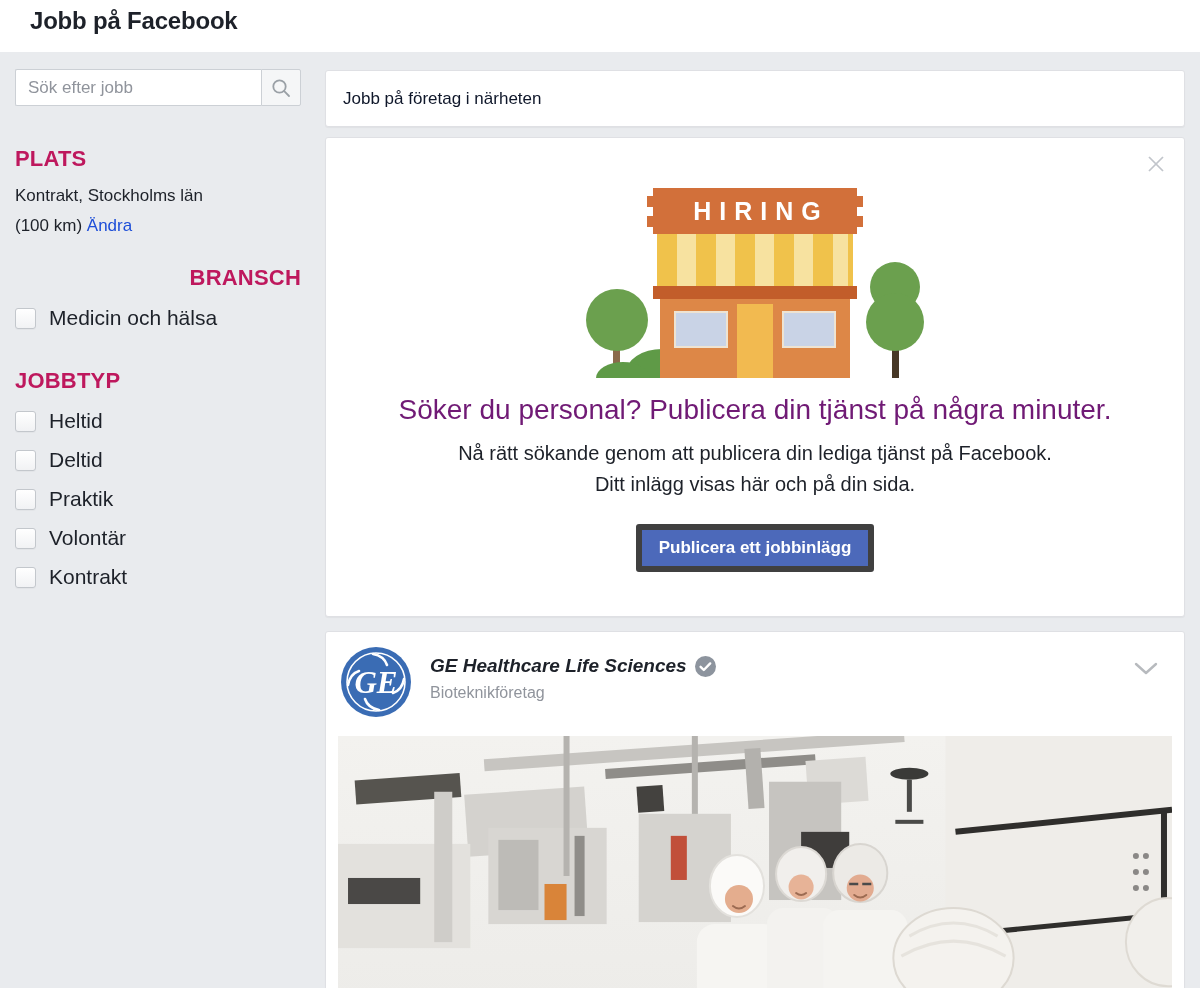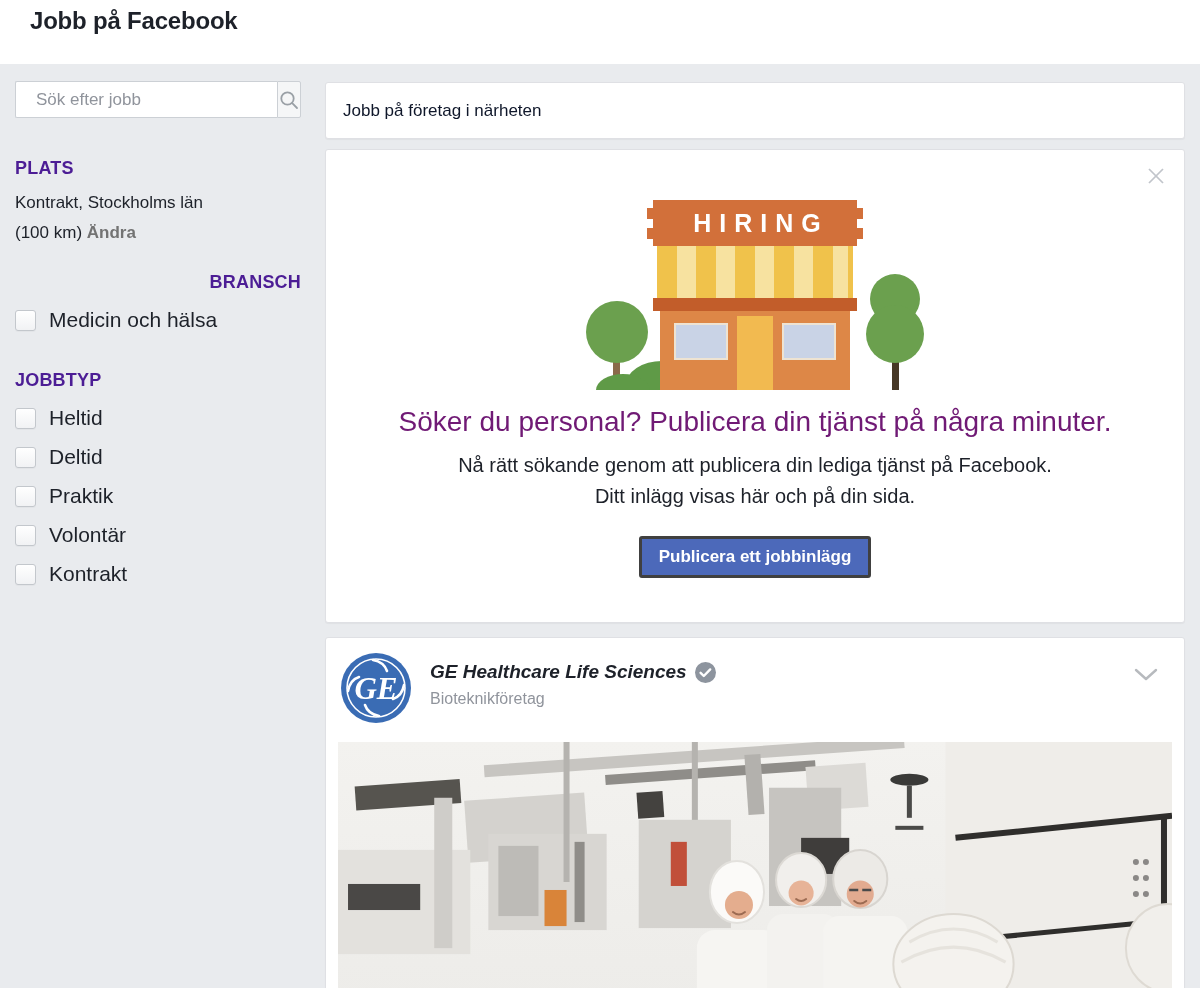--- a/index.html
+++ b/index.html
@@ -5,21 +5,21 @@
   * { margin:0; padding:0; box-sizing:border-box; }
   html,body { width:1200px; height:988px; overflow:hidden; }
   body {
     font-family:"Liberation Sans", sans-serif;
     background:#e9ebee;
     color:#1d2129;
   }
   
   .topbar {
     background:#ffffff;
-    height:64px;
+    height:52px;
     padding:7px 0 0 30px;
   }
   .topbar h1 {
     font-size:24px;
     font-weight:bold;
     color:#1d2129;
     letter-spacing:-0.2px;
   }
   
   .layout {
@@ -29,45 +29,45 @@
   }
   .sidebar { width:286px; flex:none; padding-top:17px; }
   .main { flex:1; margin-left:24px; padding-top:18px; }
 
   
   .search-row { display:flex; height:37px; }
   .search-input {
     flex:1; height:37px;
     border:1px solid #ccd0d5; border-right:none;
     border-radius:2px 0 0 2px;
-    padding:0 20px; font-size:17px;
+    padding:0 12px; font-size:17px;
     font-family:"Liberation Sans", sans-serif;
     color:#1d2129; background:#fff; outline:none;
   }
   .search-input::placeholder { color:#90949c; }
   .search-btn {
     width:57px; height:37px;
     background:#f5f6f7;
     border:1px solid #ccd0d5;
     border-radius:0 2px 2px 0;
     display:flex; align-items:center; justify-content:center;
     cursor:pointer;
   }
   .filter-heading {
-    font-size:18px; font-weight:bold; color:#4c1d95;
+    font-size:22px; font-weight:bold; color:#be185d;
     letter-spacing:0.2px;
   }
   .h-plats { margin-top:40px; }
   .h-bransch { margin-top:24px;text-align:right; }
   .h-jobbtyp { margin-top:38px; }
   .location-text {
     margin-top:9px; font-size:17px; line-height:30px; color:#1d2129;
   }
   .location-text a {
-    color:#737373; text-decoration:none; cursor:pointer;font-weight:bold;
+    color:#1d4ed8; text-decoration:none; cursor:pointer;
   }
   .checkbox-row {
     display:flex; align-items:center;
     margin-top:15px; cursor:pointer;
   }
   .checkbox {
     width:21px; height:21px; flex:none;
     border:1px solid #c3c7cc; border-radius:3px;
     background:linear-gradient(#ffffff,#f1f2f4);
     box-shadow:0 1px 1px rgba(0,0,0,0.03);
@@ -100,21 +100,21 @@
     margin:12px auto 0; max-width:745px;
     font-size:28px; font-weight:normal; line-height:40px; color:#701a75;
   }
   .promo-body {
     margin:8px auto 0; max-width:625px;
     font-size:20px; line-height:31px; color:#1d2129;
   }
   .primary-btn {
     margin-top:24px; display:inline-block;
     background:#4c69ba; color:#fff;
-    border:3px solid #404040; border-radius:3px;
+    border:6px solid #404040; border-radius:3px;
     font-size:17px; font-weight:bold;
     font-family:"Liberation Sans", sans-serif;
     padding:8px 17px; cursor:pointer;
   }
   
   .job-card { margin-top:14px; padding:14px 12px 0; }
   .job-header {
     display:flex; align-items:flex-start; position:relative;
     padding:0 4px 0 2px;
   }

